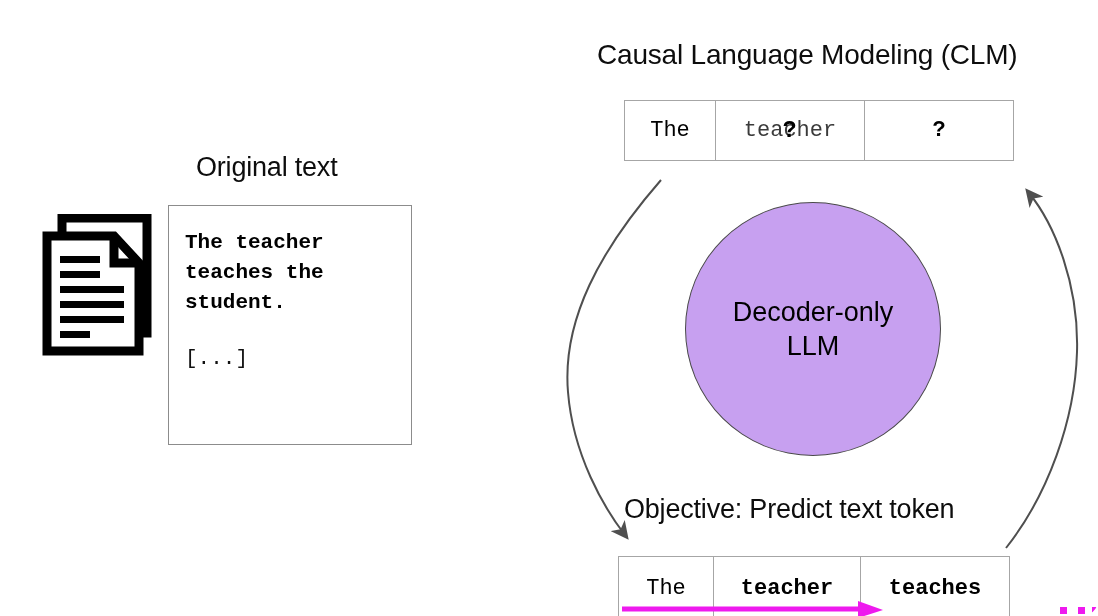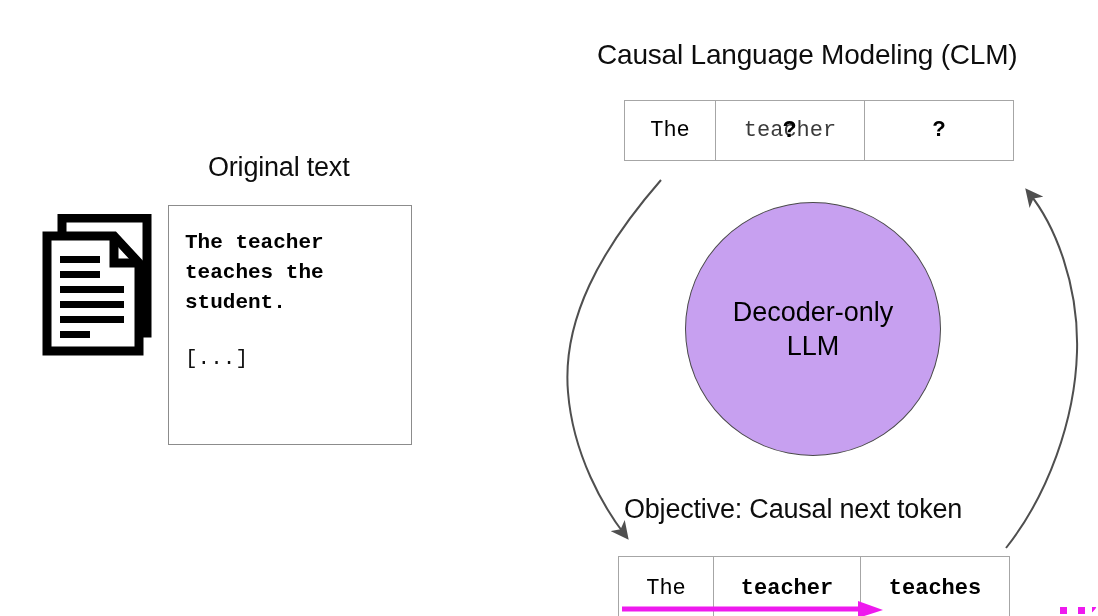--- a/index.html
+++ b/index.html
@@ -35,21 +35,21 @@
     line-height: 1.05;
   }
 
   #clm-title {
     left: 597px;
     top: 40px;
     font-size: 28px;
   }
 
   #original-text-title {
-    left: 208px;
+    left: 196px;
     top: 153px;
   }
 
   #objective-label {
     left: 624px;
     top: 495px;
     font-size: 27px;
     z-index: 6;
     background: transparent;
   }
@@ -259,21 +259,21 @@
       <marker id="arrowhead-up" markerWidth="9" markerHeight="9" refX="6" refY="4.5" orient="auto" markerUnits="strokeWidth">
         <path d="M0,0 L9,4.5 L0,9 L2.4,4.5 Z" fill="#4f4f4f"></path>
       </marker>
     </defs>
 
     <path d="M661,180 C600,250 562,320 568,392 C573,455 604,508 625,535" fill="none" stroke="#4f4f4f" stroke-width="2" marker-end="url(#arrowhead-down)"></path>
 
     <path d="M1006,548 C1048,495 1075,420 1077,352 C1079,285 1055,225 1029,193" fill="none" stroke="#4f4f4f" stroke-width="2" marker-end="url(#arrowhead-up)"></path>
   </svg>
 
-  <div class="abs heading" id="objective-label">Objective: Causal next token</div>
+  <div class="abs heading" id="objective-label">Objective: Predict text token</div>
 
   <table class="token-table" id="bottom-token-table">
     <tbody>
         <tr>
       <td class="c0">The</td>
       <td class="c1 bold">teacher</td>
       <td class="c2 bold">teaches</td>
     </tr>
   </tbody>
     </table>

